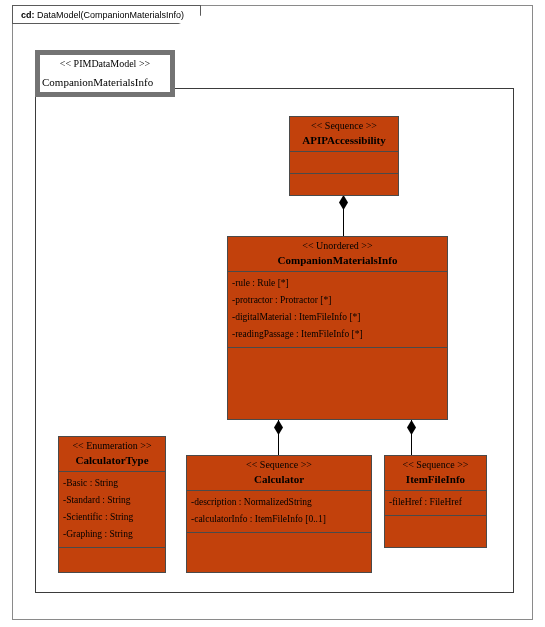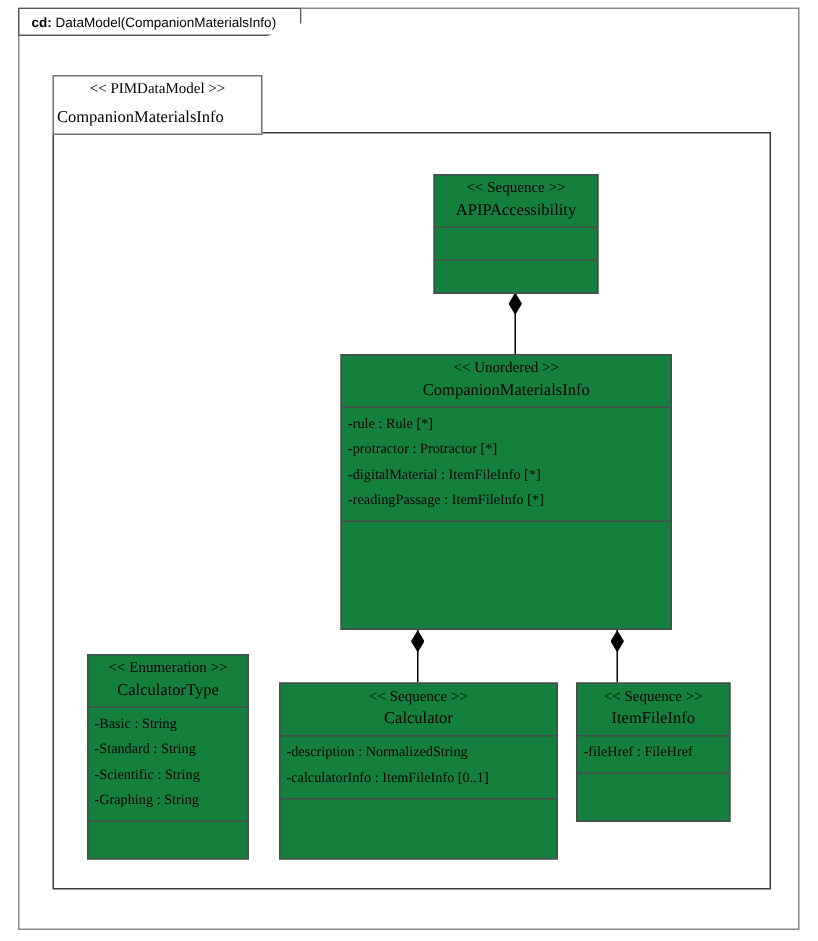--- a/index.html
+++ b/index.html
@@ -58,22 +58,22 @@
     height: 505px;
     border: 1px solid #3b3b3b;
     box-sizing: border-box;
     background: #ffffff;
   }
   .package-tab {
     position: absolute;
     left: 35px;
     top: 50px;
     width: 140px;
-    height: 40px;
-    border: 1px solid #737373;
+    height: 47px;
+    border: 5px solid #737373;
     box-sizing: border-box;
     background: #ffffff;
     text-align: left;
   }
   .package-tab .stereo {
     font-size: 10px;
     line-height: 18px;
     text-align: center;
     color: #000;
     white-space: nowrap;
@@ -84,42 +84,42 @@
     padding-left: 2px;
     color: #000;
     white-space: nowrap;
   }
 
   
   .uml-class {
     position: absolute;
     border: 1px solid #4a4a4a;
     box-sizing: border-box;
-    background: #15803d;
+    background: #c2410c;
   }
   .compartment {
     border-bottom: 1px solid #4a4a4a;
     box-sizing: border-box;
   }
   .compartment:last-child {
     border-bottom: none;
   }
   .head {
     text-align: center;
     padding: 2px 4px 3px 4px;
   }
   .head .stereo {
     font-size: 10px;
     line-height: 14px;
     white-space: nowrap;
     color: #000;
   }
   .head .cname {
     font-size: 11px;
-    font-weight: normal;
+    font-weight: bold;
     line-height: 15px;
     white-space: nowrap;
     color: #000;
   }
   .attrs {
     padding: 3px 0 4px 0;
   }
   .attr {
     font-size: 9.5px;
     line-height: 17px;

